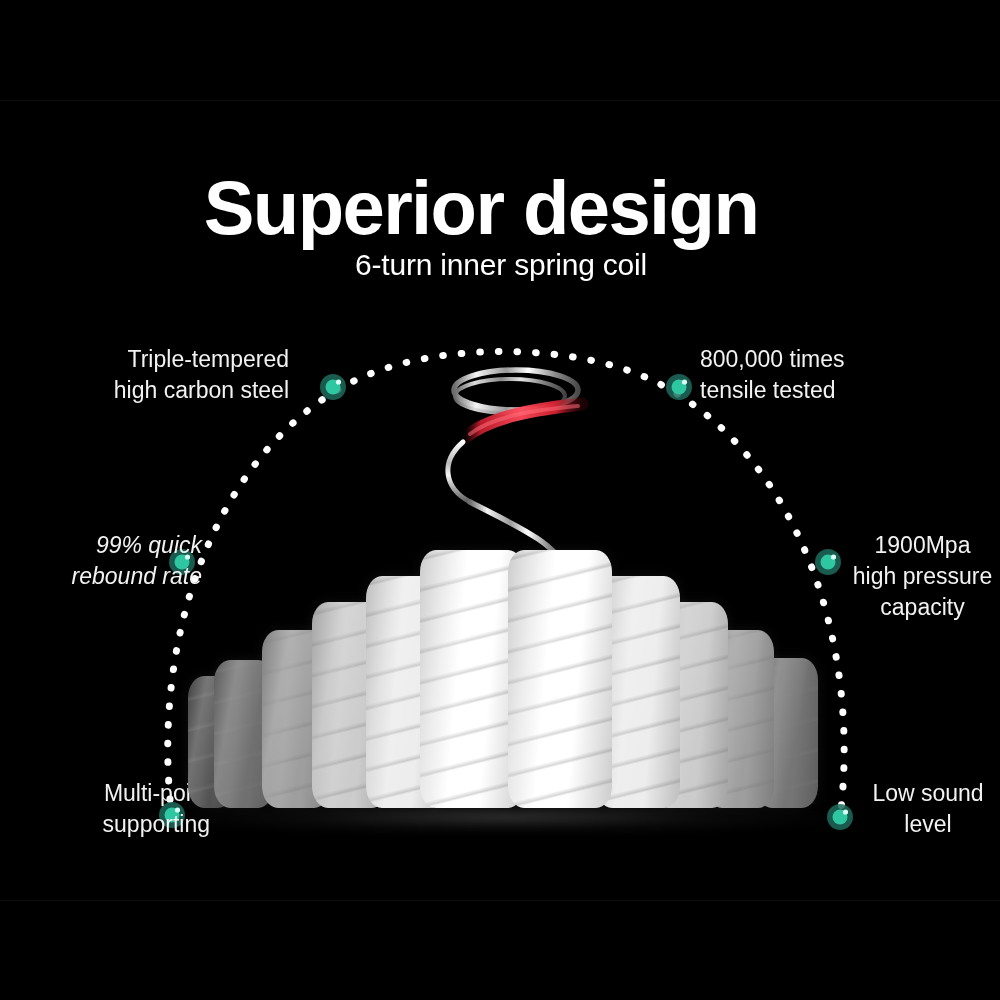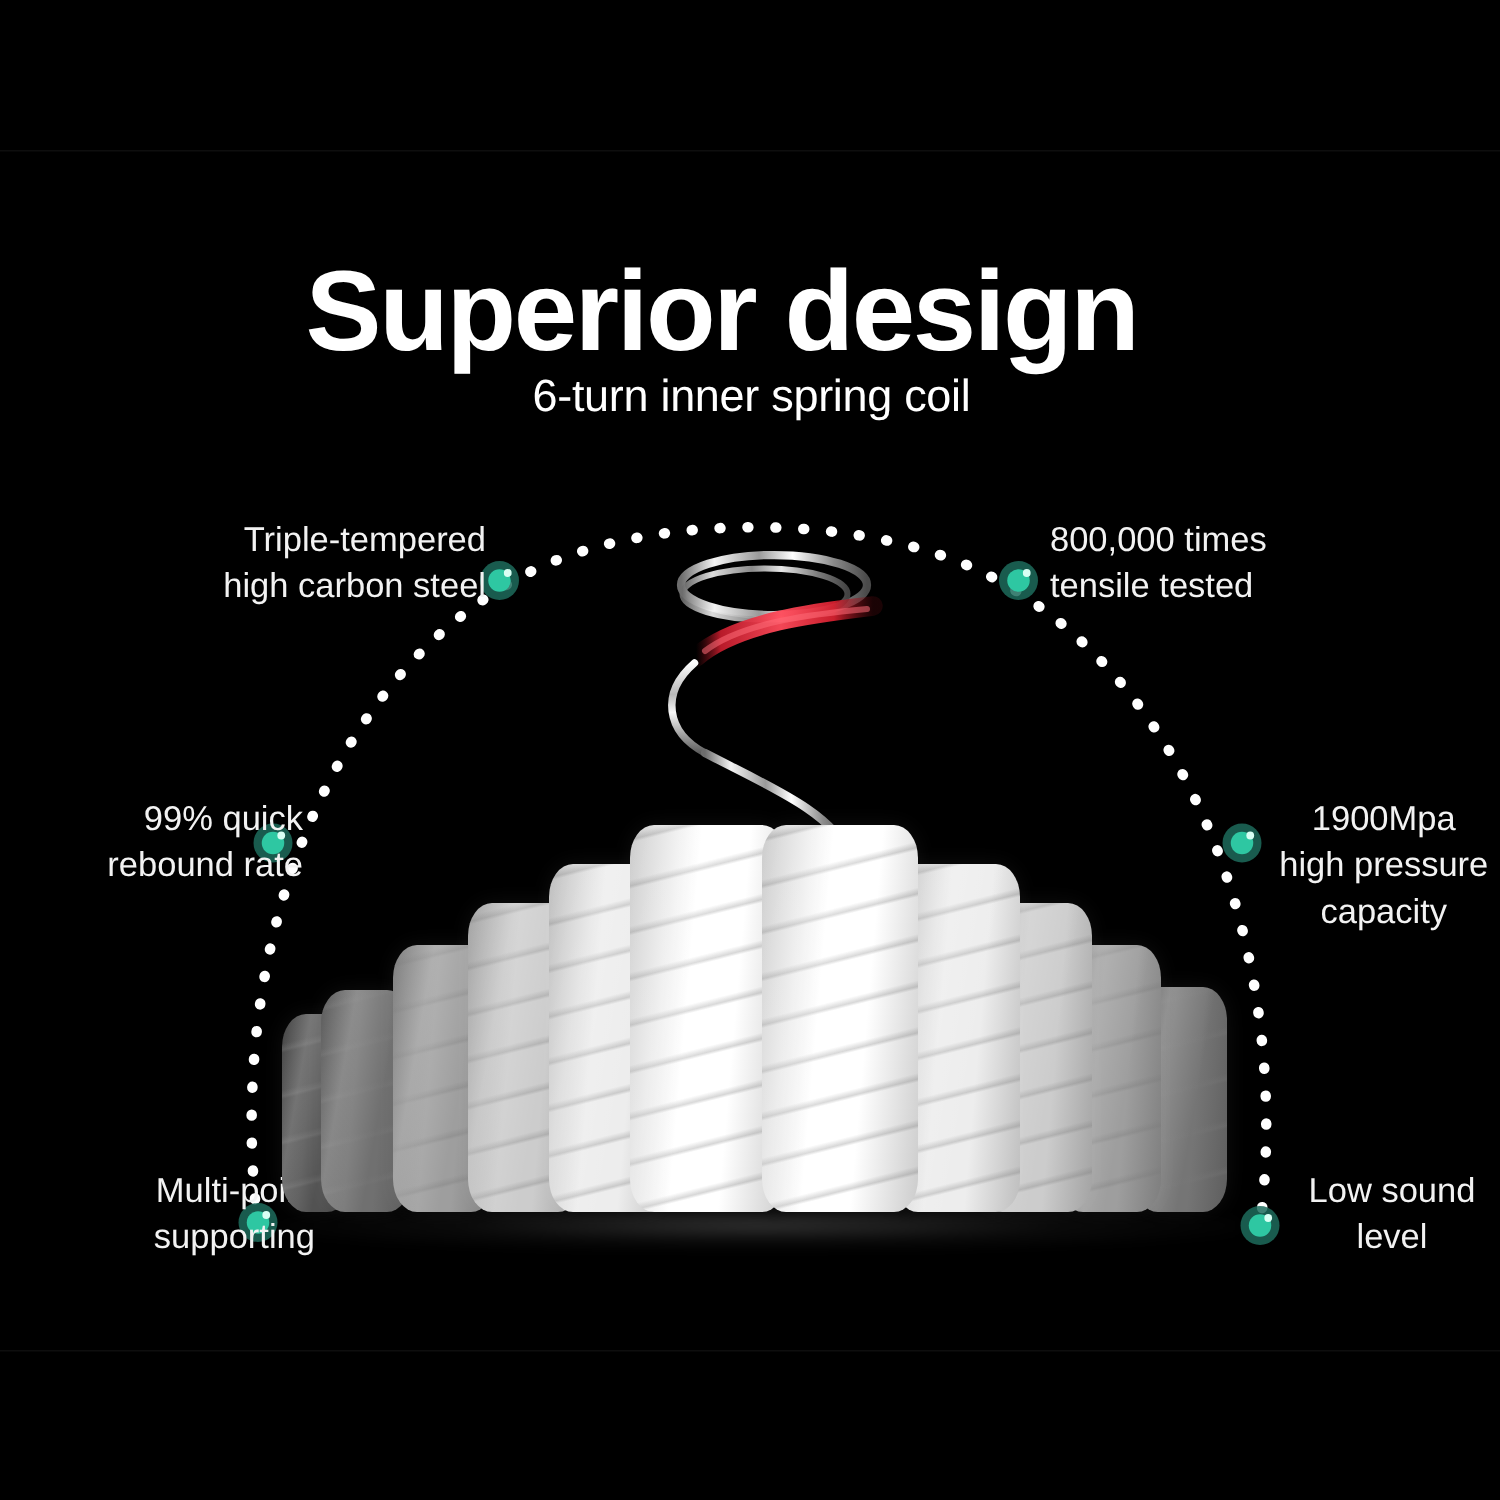--- a/index.html
+++ b/index.html
@@ -61,23 +61,23 @@
     position: absolute;
     color: #f2f2f2;
     font-size: 23px;
     line-height: 31px;
     font-weight: 400;
     white-space: pre-line;
   }
   .callout.left  { text-align: right; }
   .callout.right { text-align: left;  }
 
-  #callout-0 { right: 676px; top: 344px; width: 230px; }
+  #callout-0 { right: 711px; top: 344px; width: 230px; }
   #callout-1 { left: 700px;  top: 344px; width: 250px; }
-  #callout-2 { right: 798px; top: 530px; width: 185px; }
+  #callout-2 { right: 798px; top: 530px; width: 185px; font-style: italic; }
   #callout-3 { left: 846px;  top: 530px; width: 160px; }
   #callout-4 { right: 790px; top: 778px; width: 200px; }
   #callout-5 { left: 858px;  top: 778px; width: 150px; }
   #callout-3, #callout-5 { text-align: center; }
   #callout-3 { left: 840px; width: 165px; }
   #callout-5 { left: 852px; width: 152px; }
 
   
   #arc-svg {
     position: absolute;

